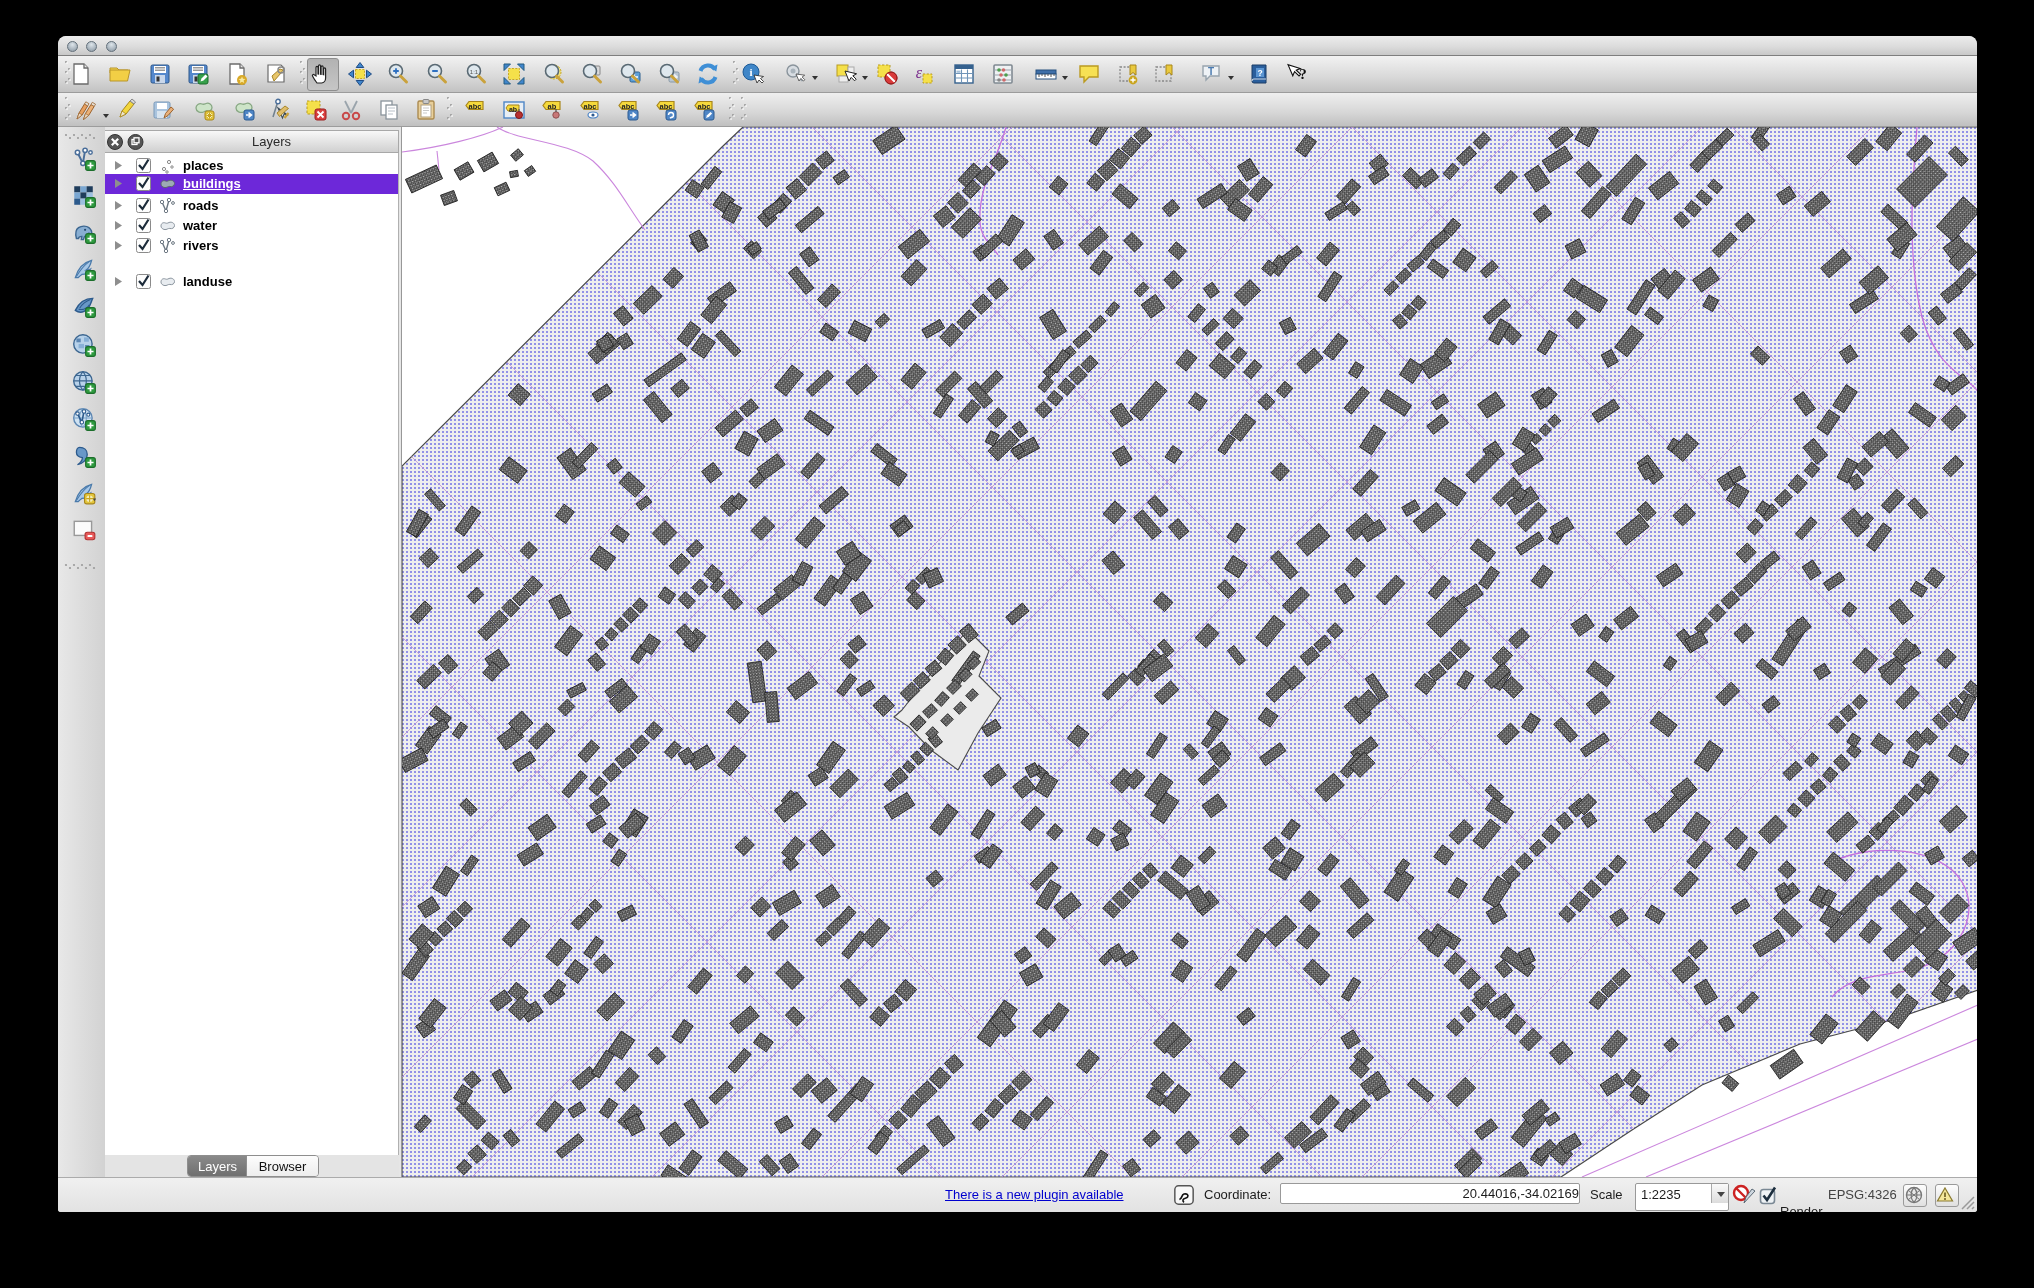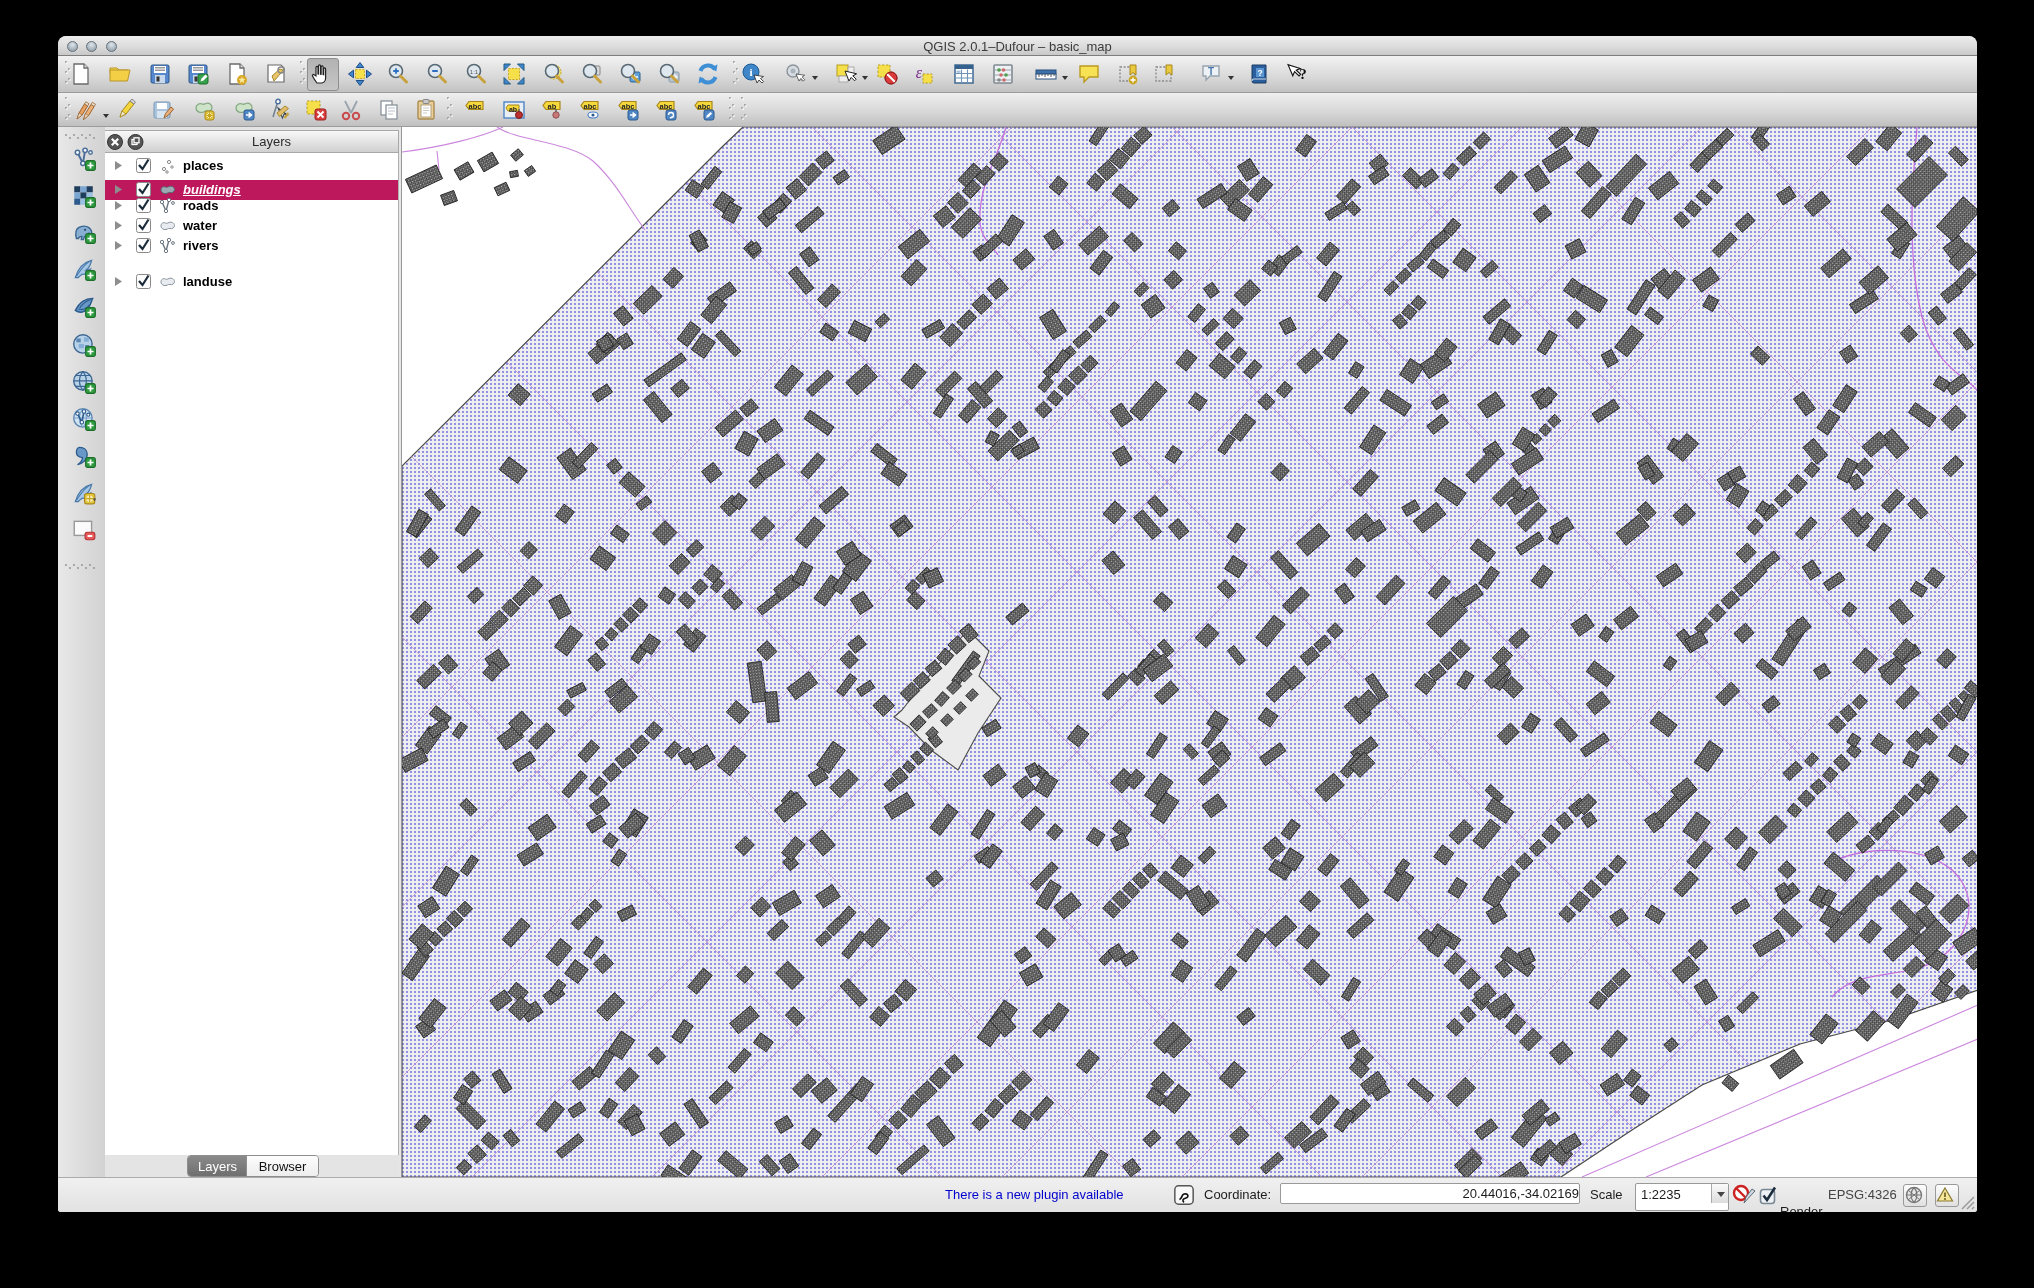--- a/index.html
+++ b/index.html
@@ -18,21 +18,20 @@
 #status{position:absolute;left:0;top:1141px;width:100%;height:35px;background:linear-gradient(#f0f0f0,#e2e2e2);border-top:1px solid #ababab;font-size:13px;color:#1c1c1c}
 .sbtn{position:absolute;top:6px;width:24px;height:23px;background:linear-gradient(#fdfdfd,#e0e0e0);border:1px solid #9a9a9a;border-radius:3px}
 #tabs{position:absolute;top:1028px;height:22px;border:1px solid #8e8e8e;border-radius:4px;overflow:hidden;display:flex}
 .tab{height:100%;font-size:13px;text-align:center;line-height:21px;padding:0 10px}
 </style></head><body>
 <div id="win">
 <div id="title">
       <div class="tl" style="left:9px"></div>
       <div class="tl" style="left:28px"></div>
       <div class="tl" style="left:48px"></div>
-      <div class="txt">QGIS 2.0.1–Dufour – basic_map</div>
     </div>
 <div id="tb1">
       <svg width="1919" height="37" style="position:absolute;left:0;top:0">
         <circle cx="8" cy="6" r="1.1" fill="#9b9b9b"></circle>
         <circle cx="9" cy="7" r="1.1" fill="#fdfdfd" opacity="0.7"></circle>
         <circle cx="11" cy="13" r="1.1" fill="#9b9b9b"></circle>
         <circle cx="12" cy="14" r="1.1" fill="#fdfdfd" opacity="0.7"></circle>
         <circle cx="8" cy="16" r="1.1" fill="#9b9b9b"></circle>
         <circle cx="9" cy="17" r="1.1" fill="#fdfdfd" opacity="0.7"></circle>
         <circle cx="11" cy="23" r="1.1" fill="#9b9b9b"></circle>
@@ -502,21 +501,21 @@
             <path d="M3 7l3.5 4L12.5 1.5" fill="none" stroke="#1c2b3a" stroke-width="2.2"></path>
           </svg>
           <svg width="16" height="16" style="position:absolute;left:55px;top:2px">
             <circle cx="4" cy="11" r="1.6" fill="#fff" stroke="#888"></circle>
             <circle cx="9" cy="4" r="1.6" fill="#fff" stroke="#888"></circle>
             <circle cx="12" cy="9" r="1.2" fill="#fff" stroke="#888"></circle>
             <circle cx="7" cy="14" r="1.2" fill="#fff" stroke="#888"></circle>
           </svg>
           <div class="rowtxt" style="">places</div>
         </div>
-        <div class="row" style="top:27px;background:#be185d;font-style:italic;">
+        <div class="row" style="top:21px;background:#6d28d9;">
           <svg width="8" height="10" style="position:absolute;left:10px;top:5px">
             <path d="M0 0l7 4.5L0 9z" fill="#8e8e8e"></path>
           </svg>
           <svg width="16" height="16" style="position:absolute;left:31px;top:2px">
             <rect x="0.5" y="0.5" width="14" height="14" rx="2" fill="#fdfdfd" stroke="#8a8a8a"></rect>
             <path d="M3 7l3.5 4L12.5 1.5" fill="none" stroke="#1c2b3a" stroke-width="2.2"></path>
           </svg>
           <svg width="16" height="16" style="position:absolute;left:55px;top:2px">
             <path d="M1 8c0-2.5 2-4 4.5-3 1.5.6 2 .1 3.5-.5 2.5-1 5.5.5 5.5 3s-2.5 3.5-4.5 3c-1.2-.3-1.8.2-3 .7C4.5 12.3 1 10.8 1 8z" fill="#9daab4" stroke="#5c6670"></path>
           </svg>
@@ -1528,21 +1527,21 @@
           <rect x="-5.5" y="-4.5" width="11.0" height="9.0" transform="translate(563.0,548.0) rotate(-45)"></rect>
           <rect x="-5.5" y="-4.0" width="11.0" height="8.0" transform="translate(572.0,536.0) rotate(-45)"></rect>
           <rect x="-5.0" y="-4.0" width="10.0" height="8.0" transform="translate(530.0,606.0) rotate(-45)"></rect>
           <rect x="-5.0" y="-4.0" width="10.0" height="8.0" transform="translate(545.0,593.0) rotate(-45)"></rect>
           <rect x="-5.0" y="-4.0" width="10.0" height="8.0" transform="translate(558.0,581.0) rotate(-45)"></rect>
           <rect x="-5.0" y="-4.0" width="10.0" height="8.0" transform="translate(570.0,568.0) rotate(-45)"></rect>
         </g>
       </svg>
     </div>
     <div id="status">
-      <div style="position:absolute;left:887px;top:9px;color:#0000ce;">There is a new plugin available</div>
+      <div style="position:absolute;left:887px;top:9px;color:#0000ce;text-decoration:underline">There is a new plugin available</div>
       <svg style="position:absolute;left:1115px;top:6px" width="22" height="22" viewBox="0 0 24 24">
         <rect x="2" y="2" width="20" height="20" rx="4" fill="#f8f8f8" stroke="#555" stroke-width="1.6"></rect>
         <path d="M7 17c3-1 2-5 5-6s5 1 4 3-4 1-5 3c-.7 1.6 1 3 1 3" fill="none" stroke="#111" stroke-width="1.8"></path>
       </svg>
       <div style="position:absolute;left:1146px;top:9px">Coordinate:</div>
       <div style="position:absolute;left:1222px;top:5px;width:300px;height:21px;background:#fff;border:1px solid #999;border-radius:2px;text-align:right;line-height:20px">20.44016,-34.02169</div>
       <div style="position:absolute;left:1532px;top:9px">Scale</div>
       <div style="position:absolute;left:1577px;top:5px;width:94px;height:28px;background:#fff;border:1px solid #999;border-radius:2px">
         <div style="position:absolute;left:5px;top:1px;line-height:19px">1:2235</div>
         <div style="position:absolute;right:0;top:0;width:17px;height:19px;background:linear-gradient(#fafafa,#dcdcdc);border-left:1px solid #aaa">

